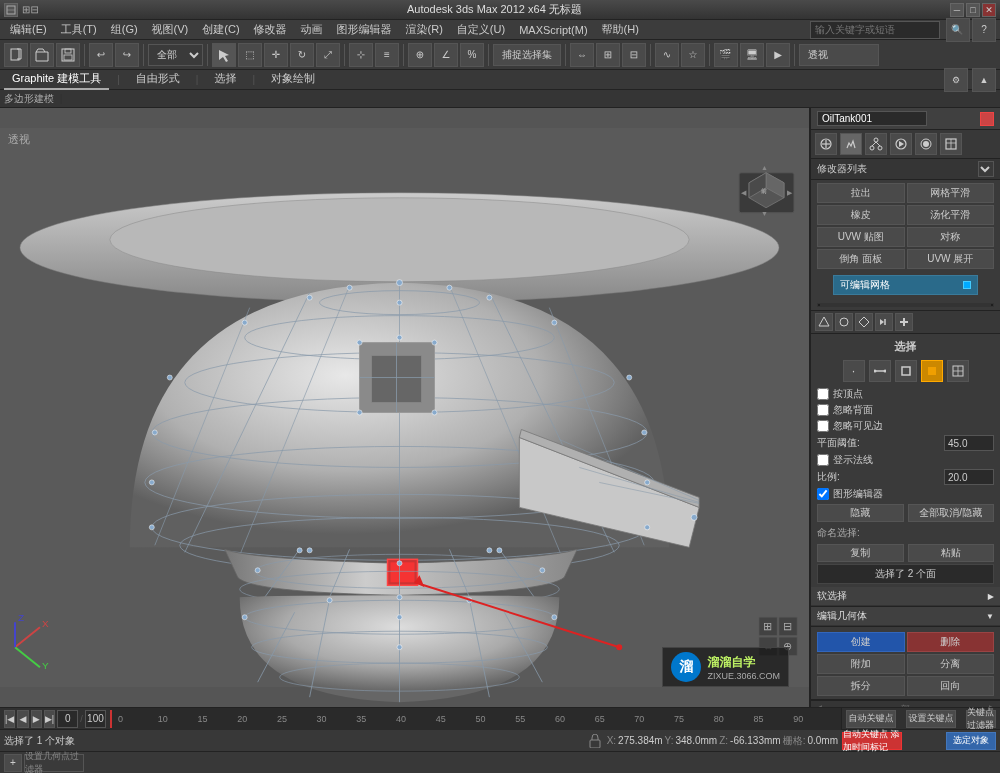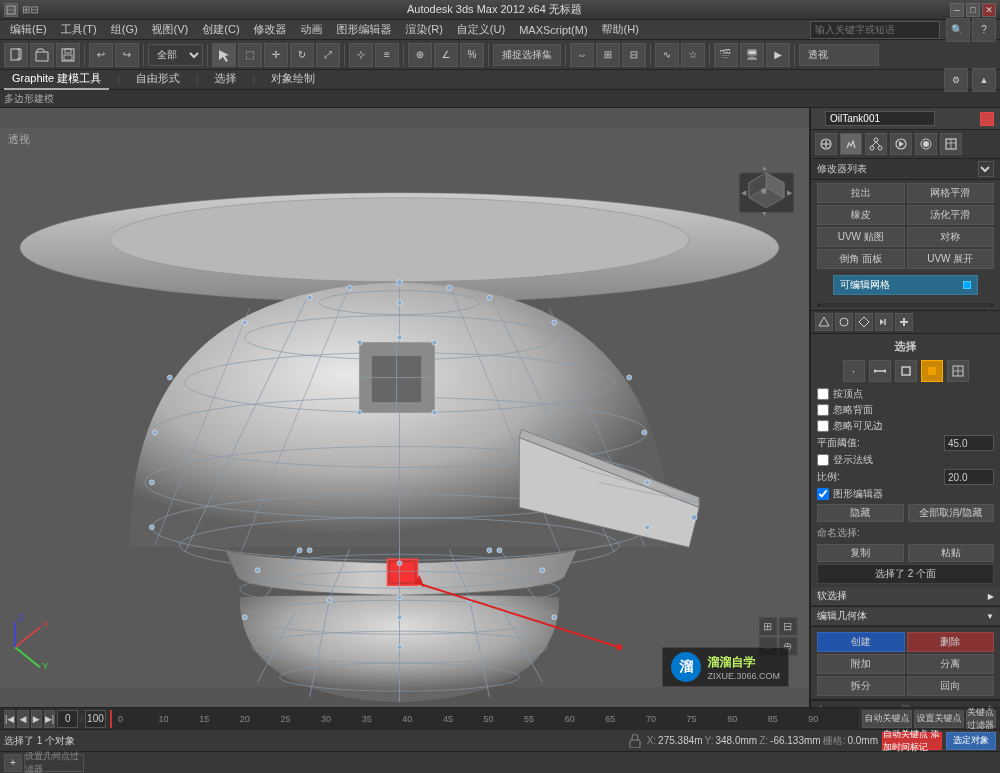--- a/index.html
+++ b/index.html
@@ -551,21 +551,21 @@
           <div style="font-size:9px;color:#aaa;">ZIXUE.3066.COM</div>
         </div>
       </div>
 
     </div>
   </div>
 
   <div id="rightpanel">
 
     <div id="obj-name-bar">
-      <input type="text" value="OilTank001" style="width: 110px; margin-left: 8px;">
+      <input type="text" value="OilTank001" style="width: 110px;">
       <div style="display:flex;gap:2px;">
         <div style="width:14px;height:14px;background:#cc4444;border:1px solid #ee4444;cursor:pointer;"></div>
       </div>
     </div>
 
     <div class="panel-icons">
       <div class="panel-icon" title="创建">
         <svg width="14" height="14" viewBox="0 0 14 14">
             <circle cx="7" cy="7" r="5" fill="none" stroke="#ccc" stroke-width="1.2"></circle>
             <line x1="7" y1="3" x2="7" y2="11" stroke="#ccc" stroke-width="1.2"></line>
@@ -813,21 +813,21 @@
       <span class="tl-num">60</span>
       <span class="tl-num">65</span>
       <span class="tl-num">70</span>
       <span class="tl-num">75</span>
       <span class="tl-num">80</span>
       <span class="tl-num">85</span>
       <span class="tl-num">90</span>
     </div>
   </div>
 
-  <div style="display:flex;gap:2px;padding:0 4px;align-items:center;">
+  <div style="display:flex;gap:10px;padding:0 4px;align-items:center;">
     <div class="tl-btn" style="width:50px;font-size:9px;">自动关键点</div>
     <div class="tl-btn" style="width:50px;font-size:9px;">设置关键点</div>
     <div class="tl-btn" style="width:30px;font-size:9px;">关键点过滤器</div>
   </div>
 </div>
 
 <div id="statusbar">
   <div class="status-text">选择了 1 个对象</div>
 
   <div style="width:16px;height:16px;display:flex;align-items:center;justify-content:center;cursor:pointer;">
@@ -843,21 +843,21 @@
     <span style="color:#888;">Y:</span>
     <div class="coord-field">348.0mm</div>
     <span style="color:#888;">Z:</span>
     <div class="coord-field">-66.133mm</div>
     <span style="color:#888;">栅格:</span>
     <div class="coord-field">0.0mm</div>
   </div>
 
   <div style="display:flex;gap:4px;align-items:center;">
     <div style="width:60px;height:18px;background:#cc3333;border:1px solid #ee3333;font-size:9px;color:#fff;display:flex;align-items:center;justify-content:center;cursor:pointer;">自动关键点 添加时间标记</div>
-    <div style="width:50px;height:18px;background:#3366aa;border:1px solid #4477bb;font-size:9px;color:#fff;display:flex;align-items:center;justify-content:center;cursor:pointer;">选定对象</div>
+    <div style="width:50px;height:18px;background:#3366aa;border:1px solid #4477bb;font-size:9px;color:#fff;display:flex;align-items:center;justify-content:center;cursor:pointer;margin-left:40px;">选定对象</div>
   </div>
 </div>
 
 <div id="bottombar">
   <div style="display:flex;gap:2px;align-items:center;">
     <div style="width:18px;height:18px;background:#4a4a4a;border:1px solid #555;display:flex;align-items:center;justify-content:center;font-size:10px;cursor:pointer;">+</div>
     <div style="width:60px;height:18px;background:#3a3a3a;border:1px solid #555;font-size:9px;color:#888;display:flex;align-items:center;justify-content:center;">设置几何点过滤器</div>
   </div>
 </div>
 

